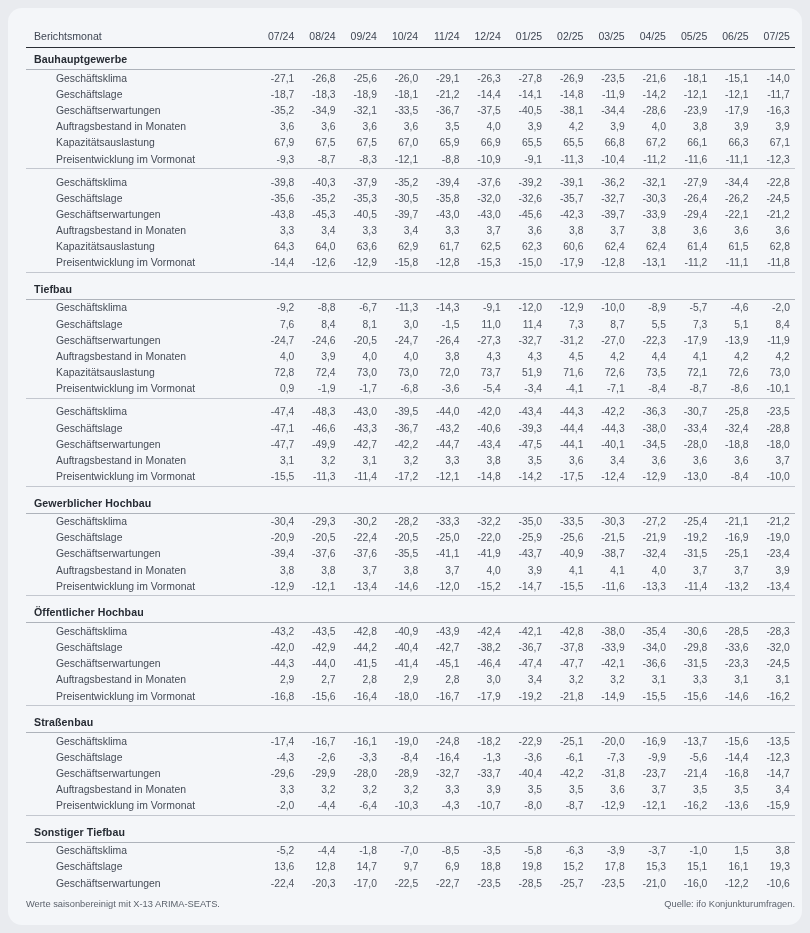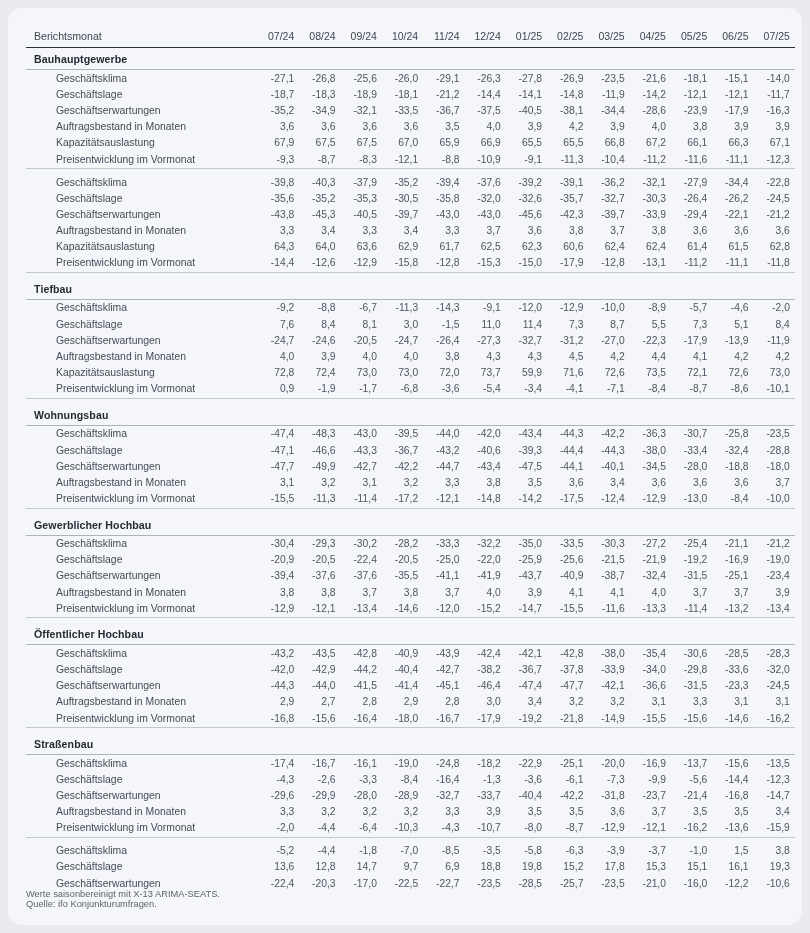--- a/index.html
+++ b/index.html
@@ -97,21 +97,20 @@
   .footer {
     position: absolute;
     left: 18px;
     right: 7px;
     bottom: 16px;
     display: flex;
     justify-content: space-between;
     align-items: baseline;
     font-size: 9.3px;
     color: #5d636d;
-    flex-direction: column;
   }
 </style>
 </head>
 <body>
 
 <div class="card">
   <table class="report">
     <colgroup>
       <col class="label-col">
     <col class="data-col">
@@ -422,21 +421,21 @@
           <td class="num">4,2</td>
         </tr>
         <tr class="data-row">
           <td class="lbl">Kapazitätsauslastung</td>
           <td class="num">72,8</td>
           <td class="num">72,4</td>
           <td class="num">73,0</td>
           <td class="num">73,0</td>
           <td class="num">72,0</td>
           <td class="num">73,7</td>
-          <td class="num">59,9</td>
+          <td class="num">51,9</td>
           <td class="num">71,6</td>
           <td class="num">72,6</td>
           <td class="num">73,5</td>
           <td class="num">72,1</td>
           <td class="num">72,6</td>
           <td class="num">73,0</td>
         </tr>
         <tr class="data-row last-in-group">
           <td class="lbl">Preisentwicklung im Vormonat</td>
           <td class="num">0,9</td>
@@ -452,23 +451,20 @@
           <td class="num">-8,7</td>
           <td class="num">-8,6</td>
           <td class="num">-10,1</td>
         </tr>
         <tr class="sep-row">
           <td colspan="14"></td>
         </tr>
         <tr class="gap-row">
           <td colspan="14"></td>
         </tr>
-        <tr class="group-row">
-          <td colspan="14">Wohnungsbau</td>
-        </tr>
         <tr class="data-row">
           <td class="lbl">Geschäftsklima</td>
           <td class="num">-47,4</td>
           <td class="num">-48,3</td>
           <td class="num">-43,0</td>
           <td class="num">-39,5</td>
           <td class="num">-44,0</td>
           <td class="num">-42,0</td>
           <td class="num">-43,4</td>
           <td class="num">-44,3</td>
@@ -808,20 +804,23 @@
           <td class="num">-16,2</td>
           <td class="num">-13,6</td>
           <td class="num">-15,9</td>
         </tr>
         <tr class="sep-row">
           <td colspan="14"></td>
         </tr>
         <tr class="gap-row">
           <td colspan="14"></td>
         </tr>
+        <tr class="group-row">
+          <td colspan="14">Sonstiger Tiefbau</td>
+        </tr>
         <tr class="data-row">
           <td class="lbl">Geschäftsklima</td>
           <td class="num">-5,2</td>
           <td class="num">-4,4</td>
           <td class="num">-1,8</td>
           <td class="num">-7,0</td>
           <td class="num">-8,5</td>
           <td class="num">-3,5</td>
           <td class="num">-5,8</td>
           <td class="num">-6,3</td>

